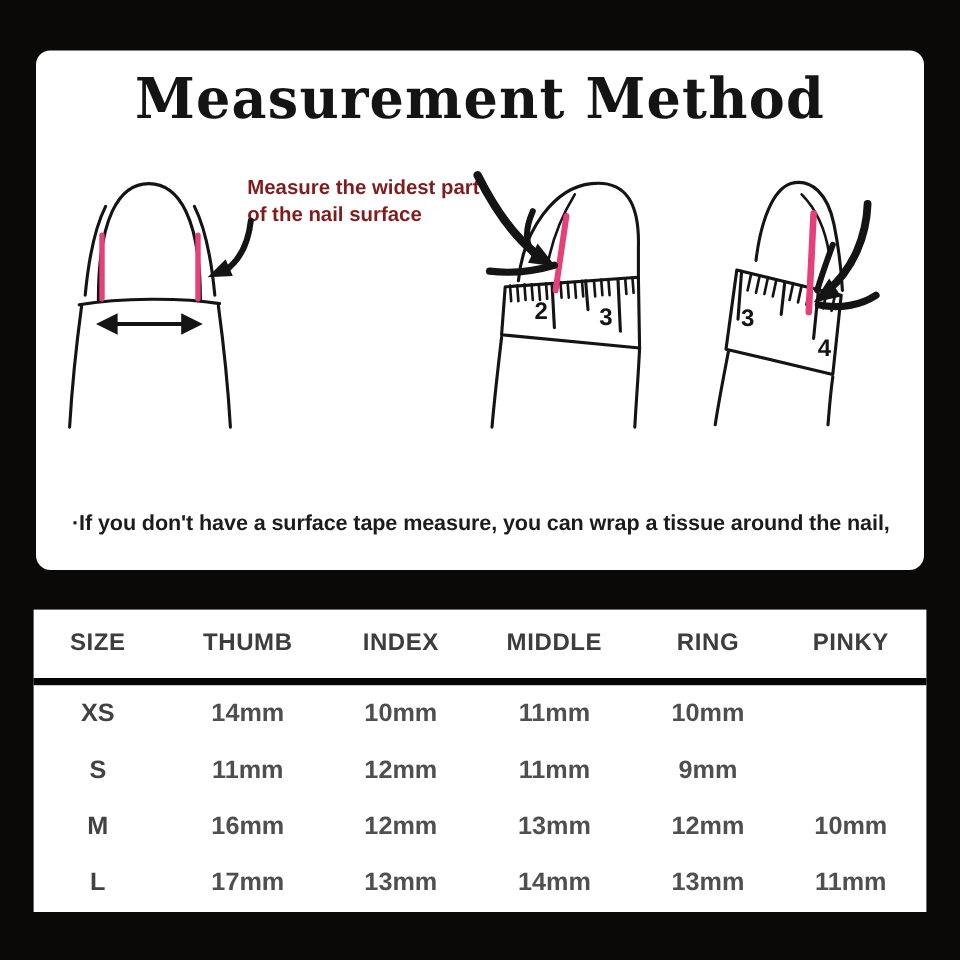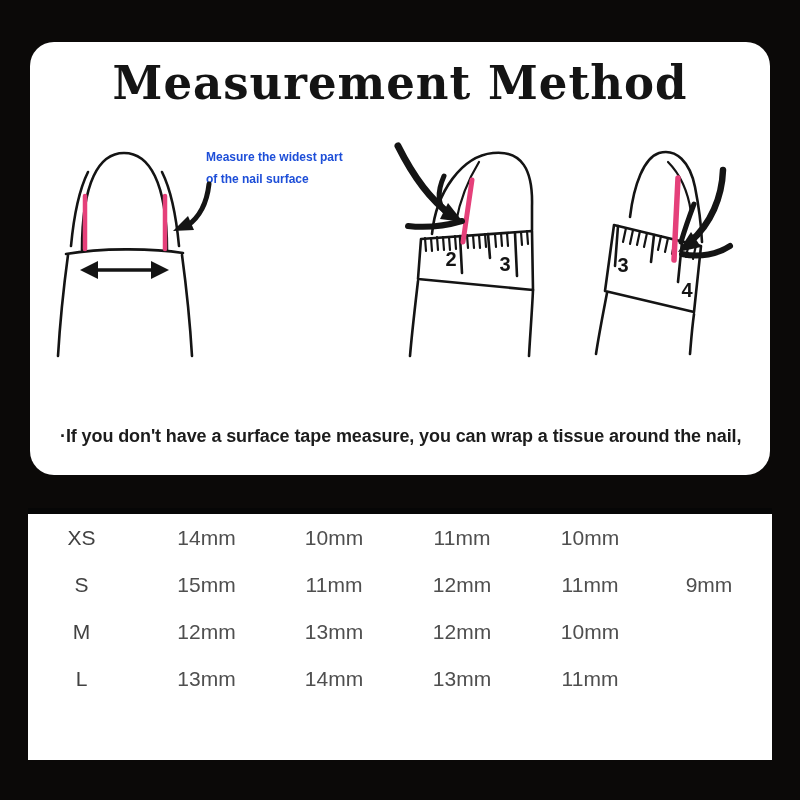--- a/index.html
+++ b/index.html
@@ -3,50 +3,50 @@
 <meta charset="utf-8">
 <style>
   html,body{margin:0;padding:0;}
   body{
     width:800px;height:800px;position:relative;overflow:hidden;
     background:#0b0908;
     font-family:"Liberation Sans", sans-serif;
   }
   .panel{position:absolute;background:#ffffff;}
   
-  .instructions{left:30px;top:42px;width:740px;height:433px;border-radius:24px;}
+  .instructions{left:30px;top:42px;width:740px;height:433px;border-radius:12px;}
   .title{
     position:absolute;left:0;top:14px;width:740px;margin:0;
     text-align:center;
     font-family:"DejaVu Serif", serif;
     font-weight:700;font-size:45px;letter-spacing:1px;color:#141414;
     transform:scaleY(1.04);
   }
   .annotation{
     position:absolute;left:176px;top:104px;
-    font-size:12px;font-weight:700;color:#1d4ed8;line-height:22px;
+    font-size:17px;font-weight:700;color:#7f1d1d;line-height:22px;
   }
   .illustration{position:absolute;left:0;top:100px;width:740px;height:220px;}
   .notes{
     position:absolute;left:30px;top:319px;
     font-size:18px;font-weight:600;color:#1c1c1c;line-height:30px;
     white-space:pre;letter-spacing:-0.1px;
   }
   
   .size-table{left:28px;top:508px;width:744px;height:252px;}
   .thead,.trow{
     display:grid;
     grid-template-columns:107fr 143fr 112fr 144fr 112fr 126fr;
     align-items:center;text-align:center;
   }
   .thead{height:57px;}
   .thead .cell{font-size:20px;font-weight:700;color:#3d3d3d;letter-spacing:0.5px;}
   .divider{height:6px;background:#060606;}
   .trow{height:47px;}
-  .trow .cell{font-size:21px;font-weight:400;color:#4f4f4f;}
+  .trow .cell{font-size:21px;font-weight:700;color:#4f4f4f;}
   .trow .cell.size{color:#424242;}
   svg text{font-family:"Liberation Sans",sans-serif;font-weight:700;fill:#141414;}
 </style>
 </head>
 <body>
 
 <section class="panel instructions">
 
   <h1 class="title">Measurement Method</h1>
 
@@ -109,44 +109,53 @@
   </svg>
 
   <div class="notes">
     <div>·If you don't have a surface tape measure, you can wrap a tissue around the nail,</div>
     <div>use a pen to mark it,and then measure it on a ruler.</div>
     <div>·If  the width falls between two sizes, it is recommended to choose the larger size</div>
   </div>
 </section>
 
 <section class="panel size-table">
+  <div class="thead">
+    <div class="cell">SIZE</div>
+    <div class="cell">THUMB</div>
+    <div class="cell">INDEX</div>
+    <div class="cell">MIDDLE</div>
+    <div class="cell">RING</div>
+    <div class="cell">PINKY</div>
+  </div>
   <div class="divider"></div>
 
   <div class="trow">
     <div class="cell size">XS</div>
     <div class="cell">14mm</div>
     <div class="cell">10mm</div>
     <div class="cell">11mm</div>
     <div class="cell">10mm</div>
   </div>
   <div class="trow">
     <div class="cell size">S</div>
-    <div class="cell">15mm</div>
     <div class="cell">11mm</div>
     <div class="cell">12mm</div>
     <div class="cell">11mm</div>
     <div class="cell">9mm</div>
   </div>
   <div class="trow">
     <div class="cell size">M</div>
+    <div class="cell">16mm</div>
     <div class="cell">12mm</div>
     <div class="cell">13mm</div>
     <div class="cell">12mm</div>
     <div class="cell">10mm</div>
   </div>
   <div class="trow">
     <div class="cell size">L</div>
+    <div class="cell">17mm</div>
     <div class="cell">13mm</div>
     <div class="cell">14mm</div>
     <div class="cell">13mm</div>
     <div class="cell">11mm</div>
   </div>
 </section>
 
 </body></html>

